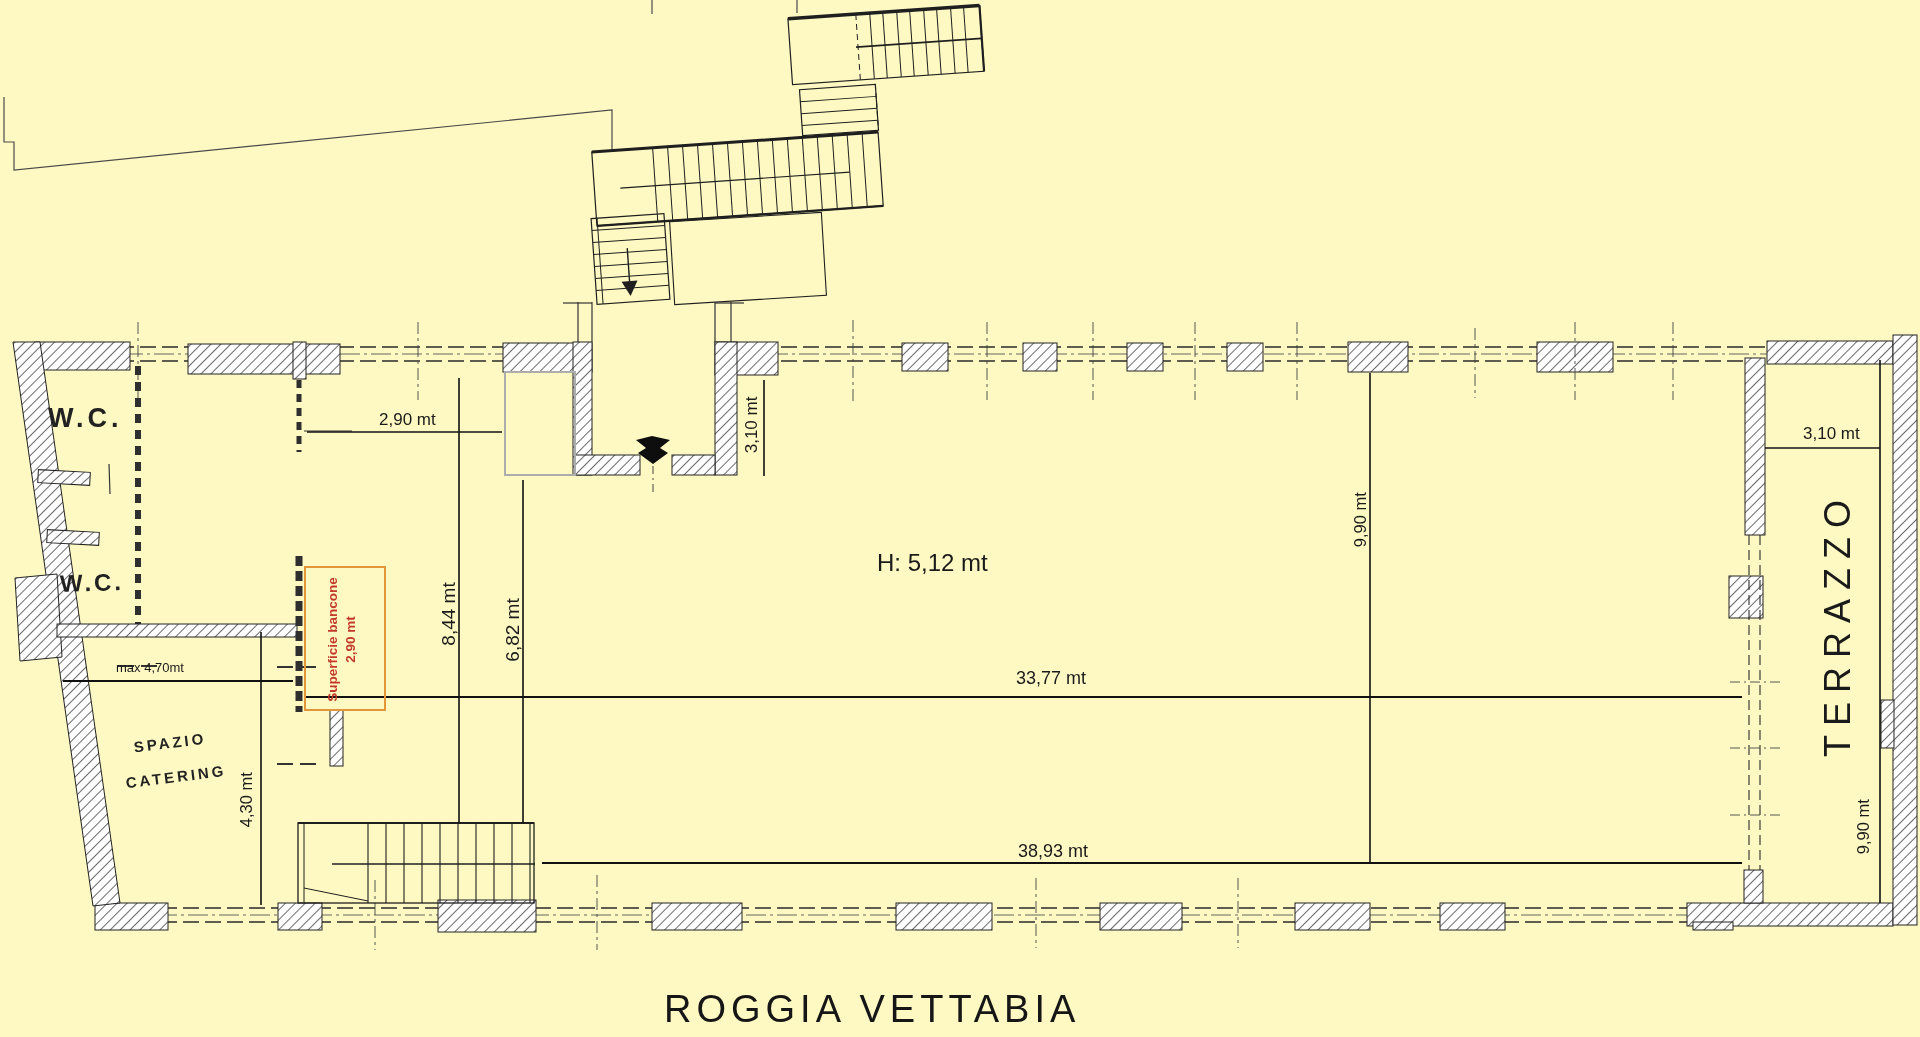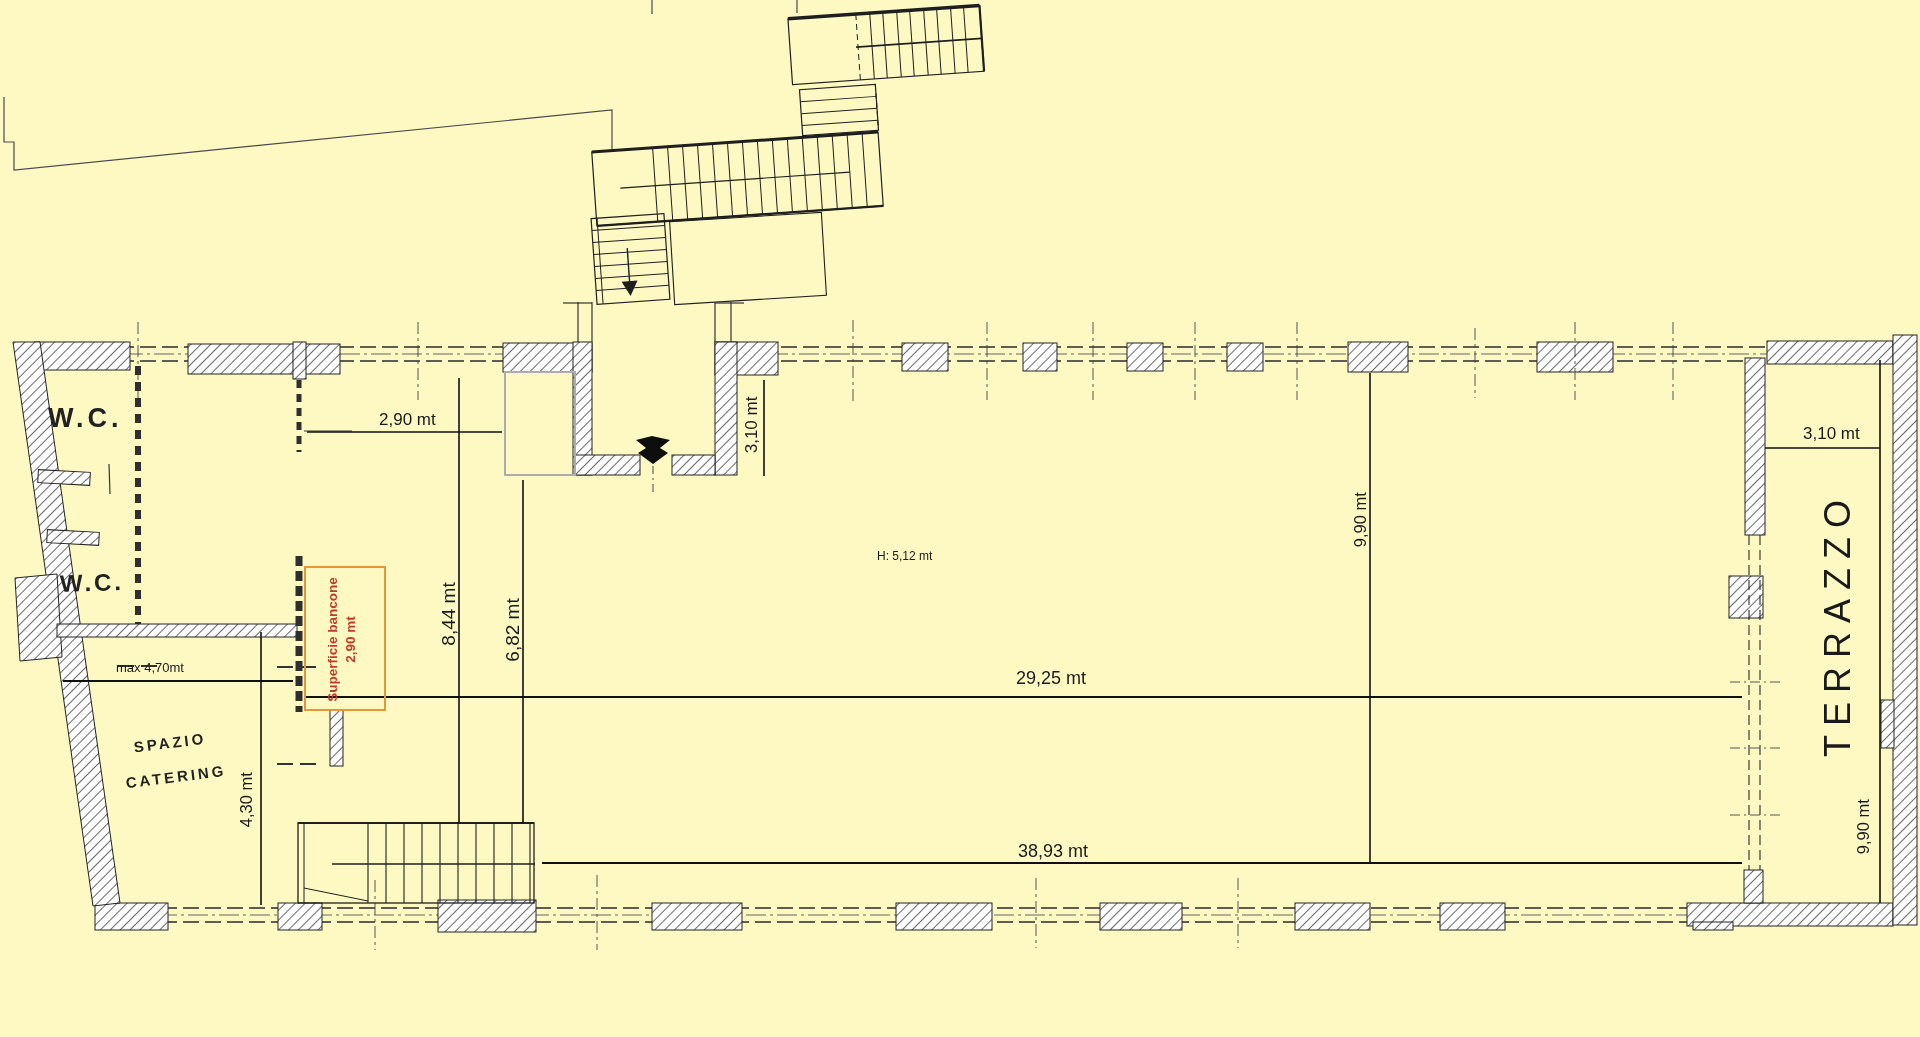--- a/index.html
+++ b/index.html
@@ -289,28 +289,29 @@
 <div class="lbl dim rot" style="left:692px;top:416px;width:120px;">3,10 mt</div>
 
 <div class="lbl dim rot" style="left:389px;top:604px;width:120px;font-size:19px;">8,44 mt</div>
 
 <div class="lbl dim rot" style="left:453px;top:620px;width:120px;font-size:19px;">6,82 mt</div>
 
 <div class="lbl dim" style="left:116px;top:661px;font-size:13px;">max 4,70mt</div>
 
 <div class="lbl dim rot" style="left:187px;top:791px;width:120px;font-size:16.5px;">4,30 mt</div>
 
-<div class="lbl" style="left:877px;top:550px;font-size:12px;">H: 5,12 mt</div>
-
-<div class="lbl dim" style="left:1016px;top:669px;font-size:18px;">29,25 mt</div>
+<div class="lbl" style="left:877px;top:550px;font-size:24px;">H: 5,12 mt</div>
+
+<div class="lbl dim" style="left:1016px;top:669px;font-size:18px;">33,77 mt</div>
 
 <div class="lbl dim" style="left:1018px;top:842px;font-size:18px;">38,93 mt</div>
 
 <div class="lbl dim rot" style="left:1301px;top:511px;width:120px;font-size:16.5px;">9,90 mt</div>
 
 <div class="lbl dim" style="left:1803px;top:425px;">3,10 mt</div>
 
 <div class="lbl dim rot" style="left:1804px;top:818px;width:120px;font-size:16.5px;">9,90 mt</div>
 
 <div class="lbl terr rot" style="left:1688px;top:605px;width:300px;">TERRAZZO</div>
 
+<div class="lbl caption" style="left:664px;top:990px;">ROGGIA VETTABIA</div>
 
 </div>
 
 </body></html>

